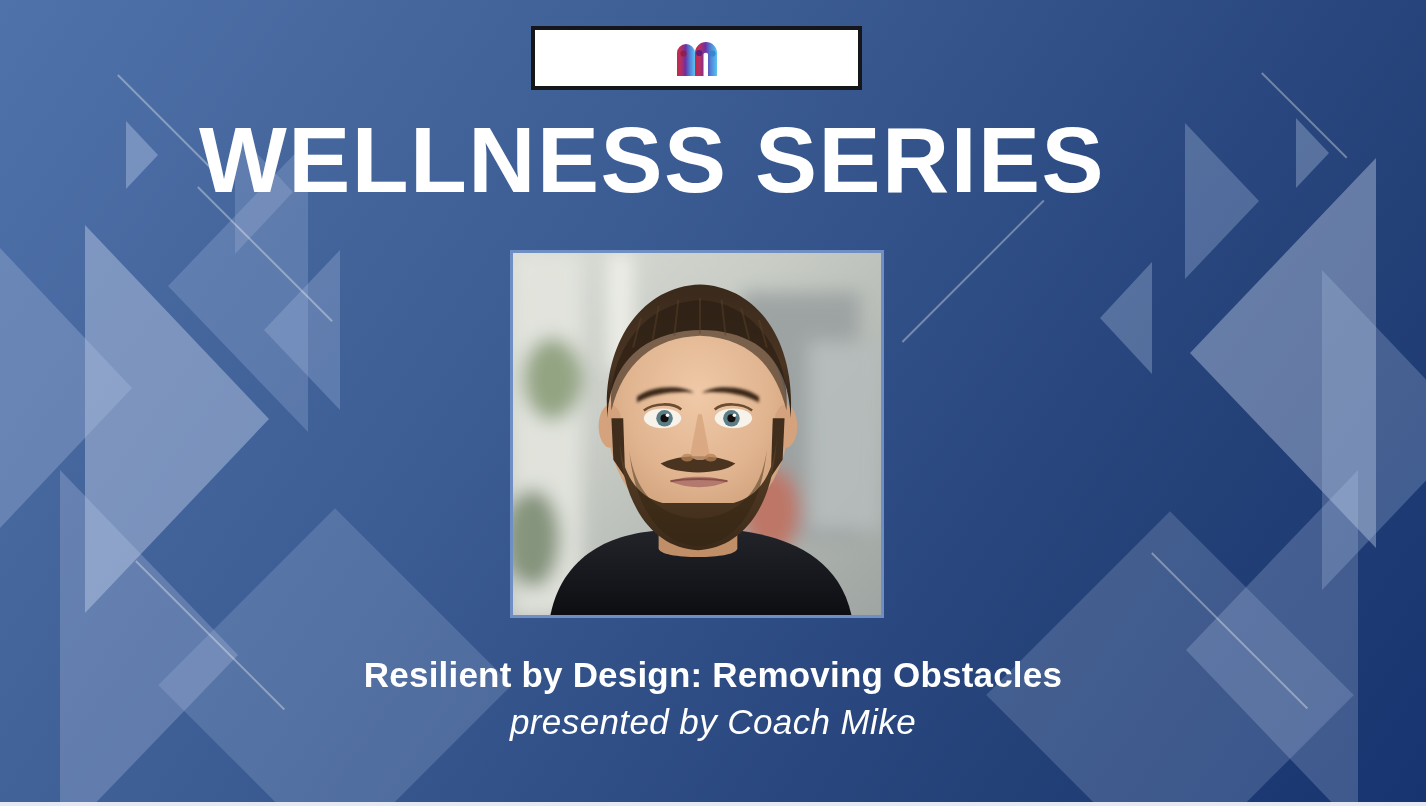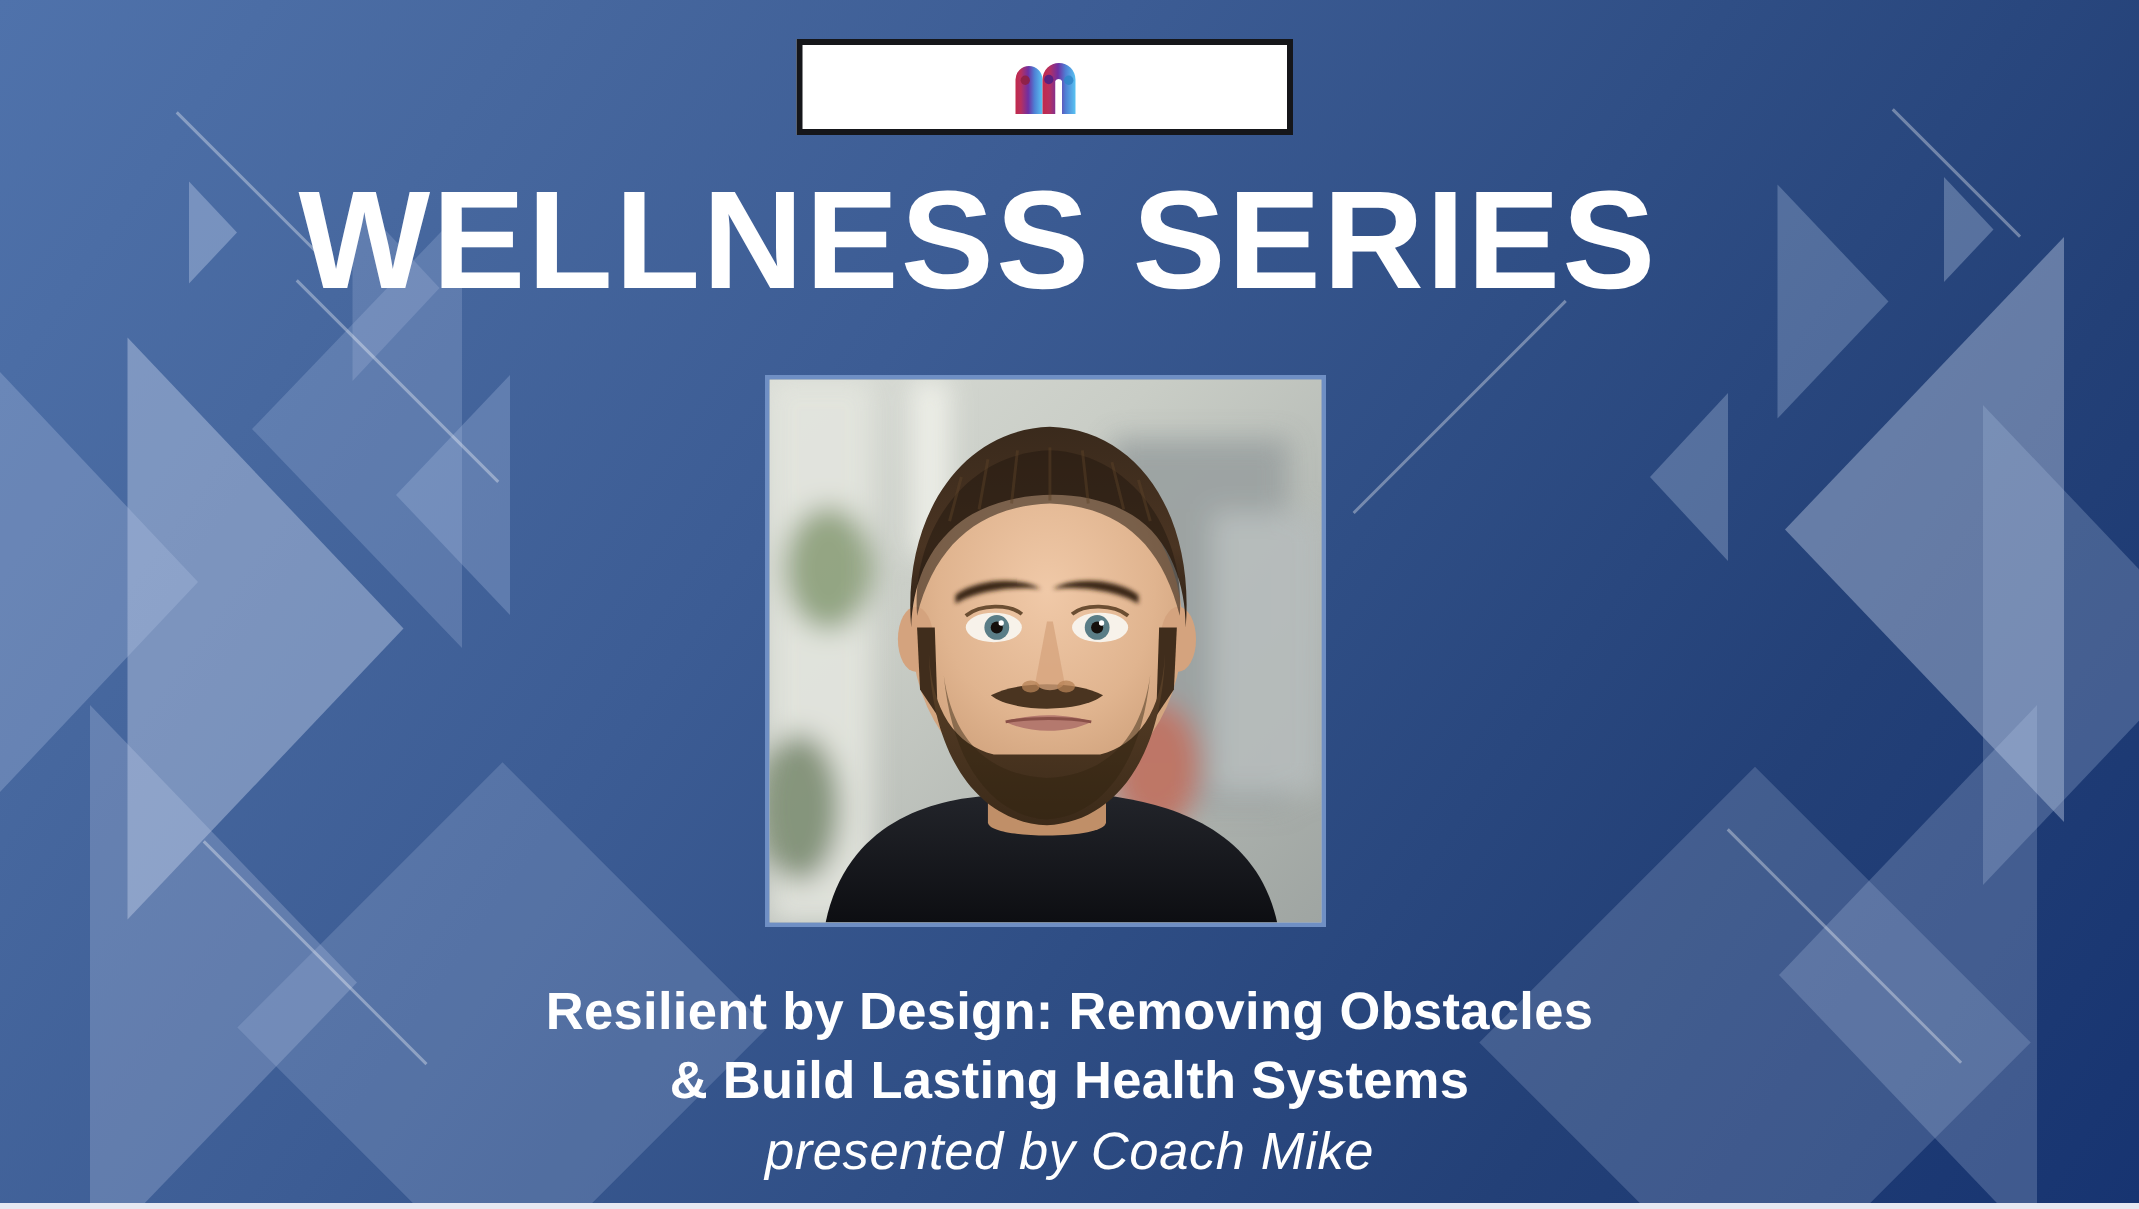--- a/index.html
+++ b/index.html
@@ -327,18 +327,17 @@
       <ellipse cx="177" cy="208" rx="6" ry="4" fill="#b58256" opacity="0.75"></ellipse>
       <ellipse cx="201" cy="208" rx="6" ry="4" fill="#b58256" opacity="0.75"></ellipse>
 
       <path d="M160 232 C176 226 202 226 218 232 C202 240 176 240 160 232 Z" fill="#b4796e"></path>
       <path d="M160 232 C176 229 202 229 218 232" stroke="#8a5048" stroke-width="2" fill="none"></path>
     </svg>
   </div>
 
   <div id="caption">
     <div class="caption-line">Resilient by Design: Removing Obstacles</div>
-    <div class="caption-line">&amp; Build Lasting Health Systems</div>
     <div id="presenter-line">presented by Coach Mike</div>
   </div>
 
   <div id="bottom-strip"></div>
 </div>
 
 </body></html>

